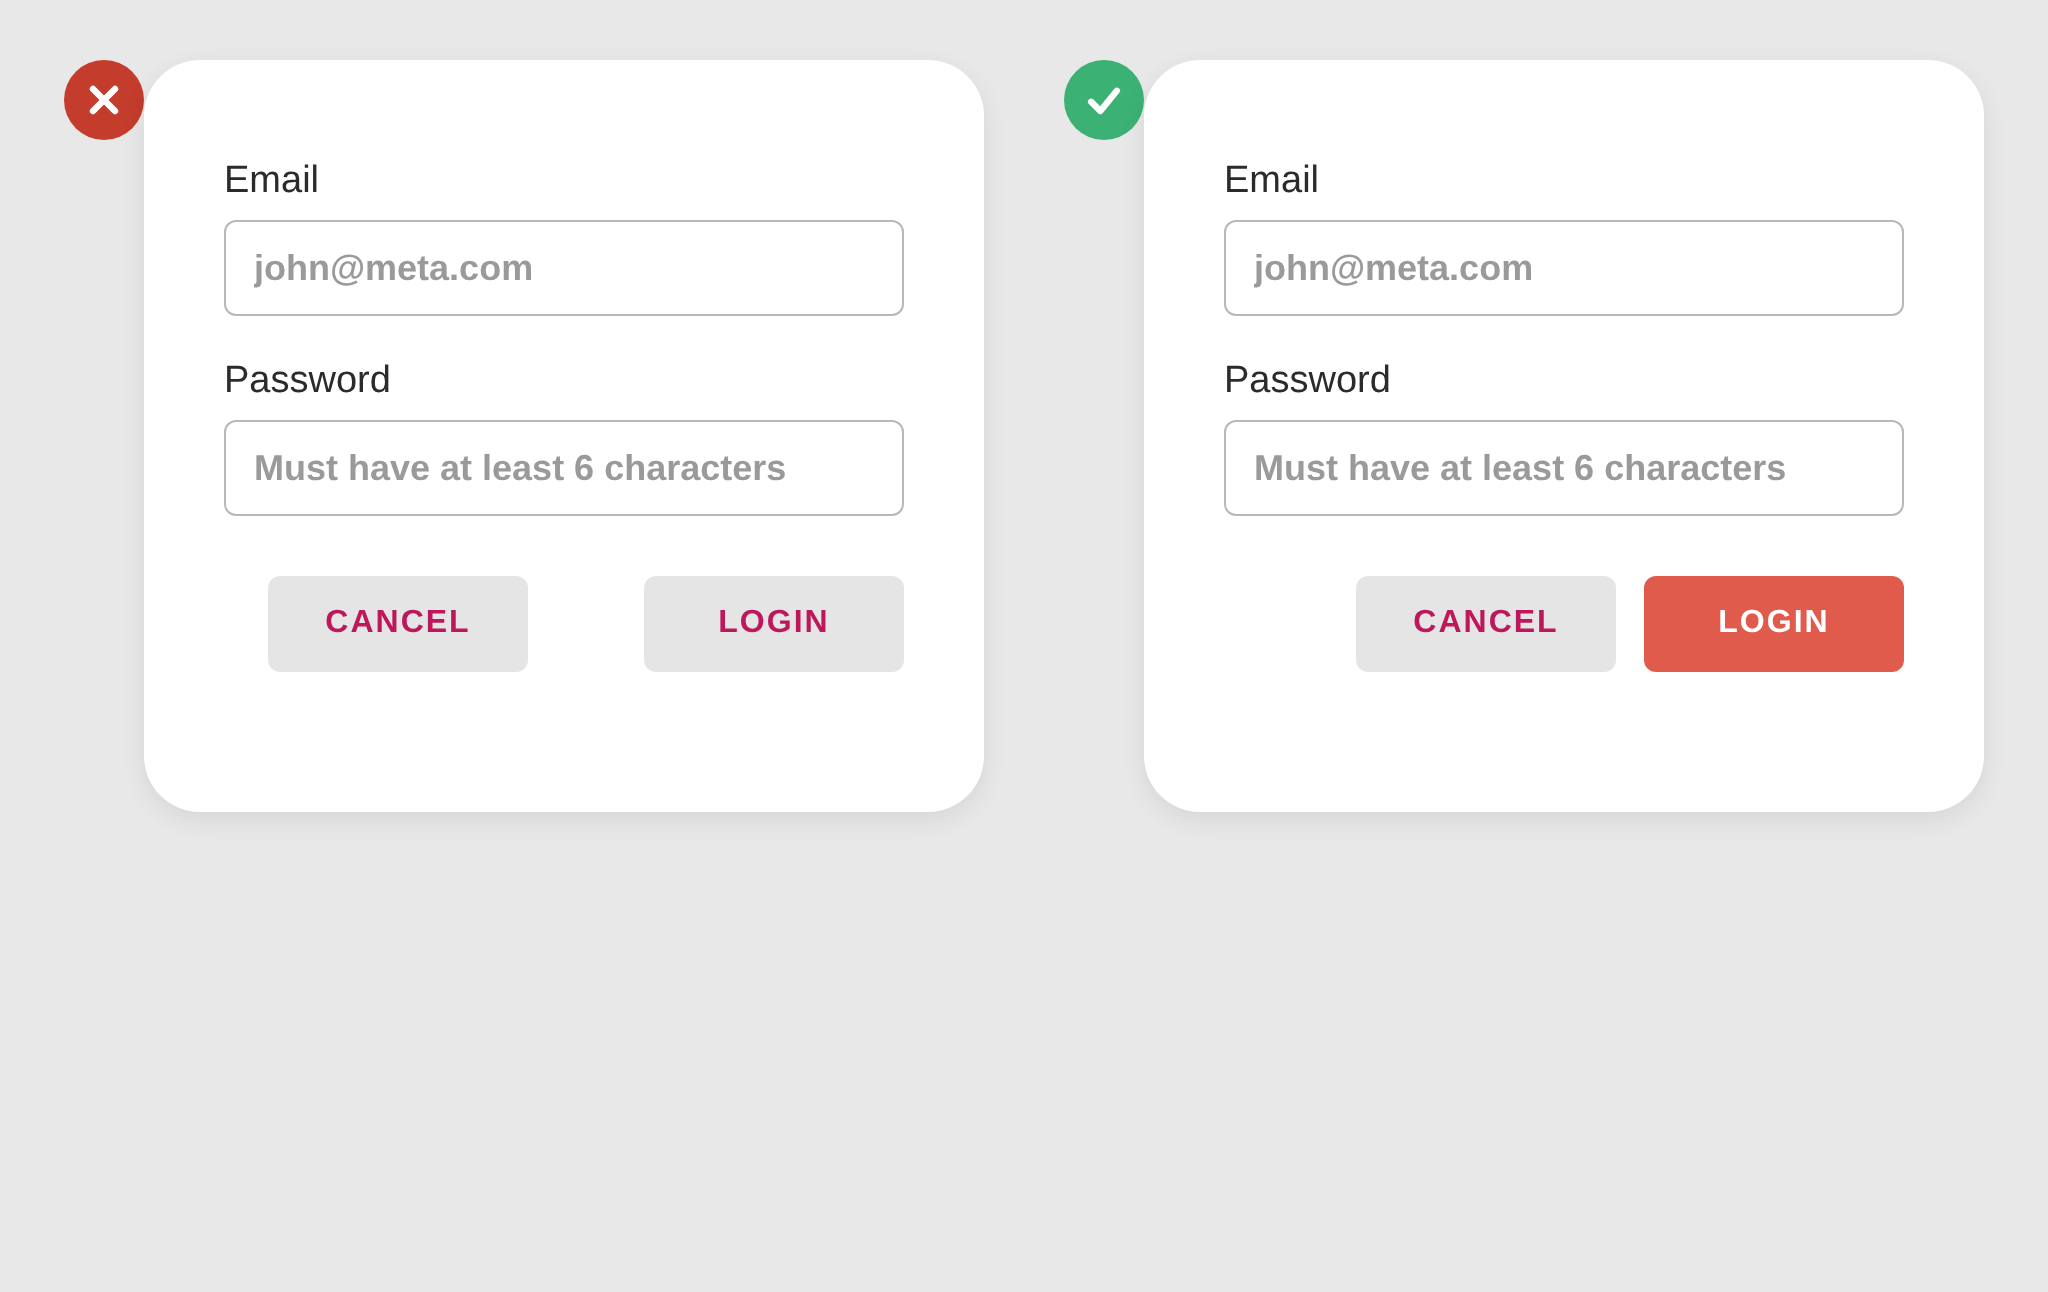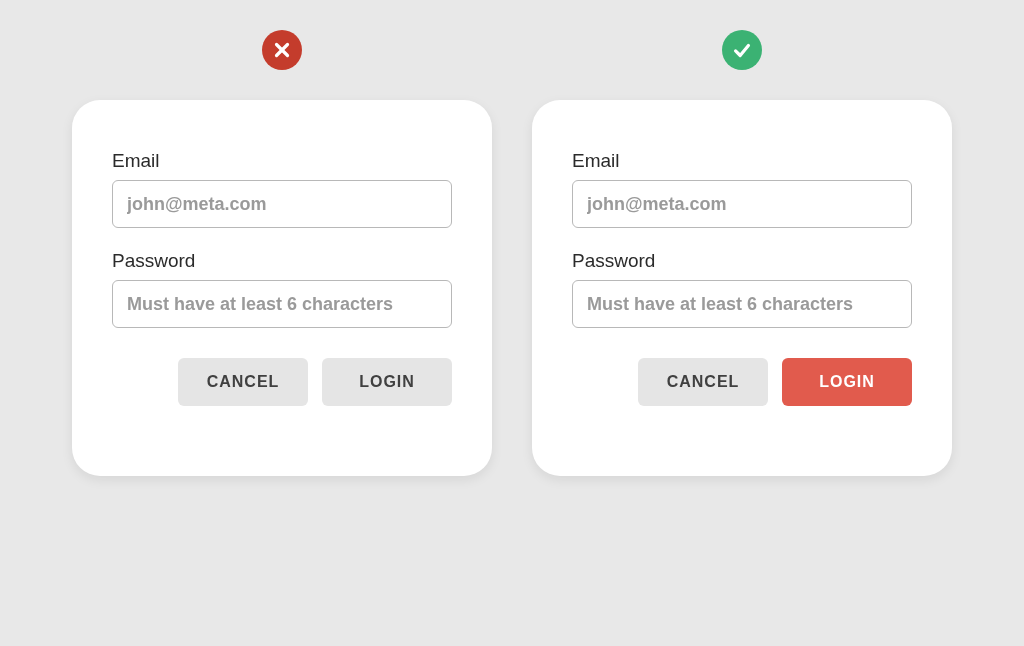--- a/index.html
+++ b/index.html
@@ -13,22 +13,22 @@
       width: 1024px;
       height: 646px;
       display: flex;
       justify-content: center;
       align-items: flex-start;
       gap: 40px;
       padding-top: 30px;
     }
     .example {
       display: flex;
-      flex-direction: column;
-      align-items: center;
+      flex-direction: row;
+      align-items: flex-start;
     }
     .badge {
       width: 40px;
       height: 40px;
       border-radius: 50%;
       display: flex;
       align-items: center;
       justify-content: center;
       margin-bottom: 30px;
     }
@@ -85,21 +85,22 @@
       border: none;
       border-radius: 6px;
       font-size: 16px;
       font-weight: 700;
       letter-spacing: 1px;
       cursor: pointer;
       font-family: inherit;
     }
     .btn-gray {
       background: #e5e5e5;
-      color: #404040;
+      color: #be185d;
+      margin-left: 44px;
     }
     .btn-primary {
       background: #e15b4d;
       color: #ffffff;
     }
   </style>
 </head>
 <body>
 
 <div class="example">

